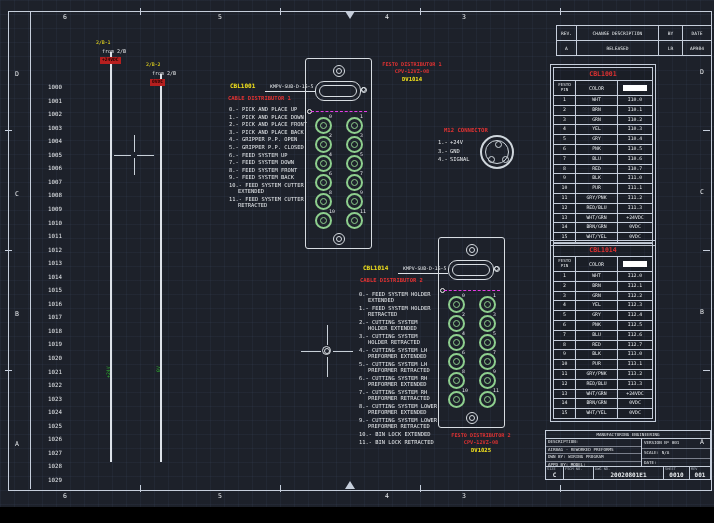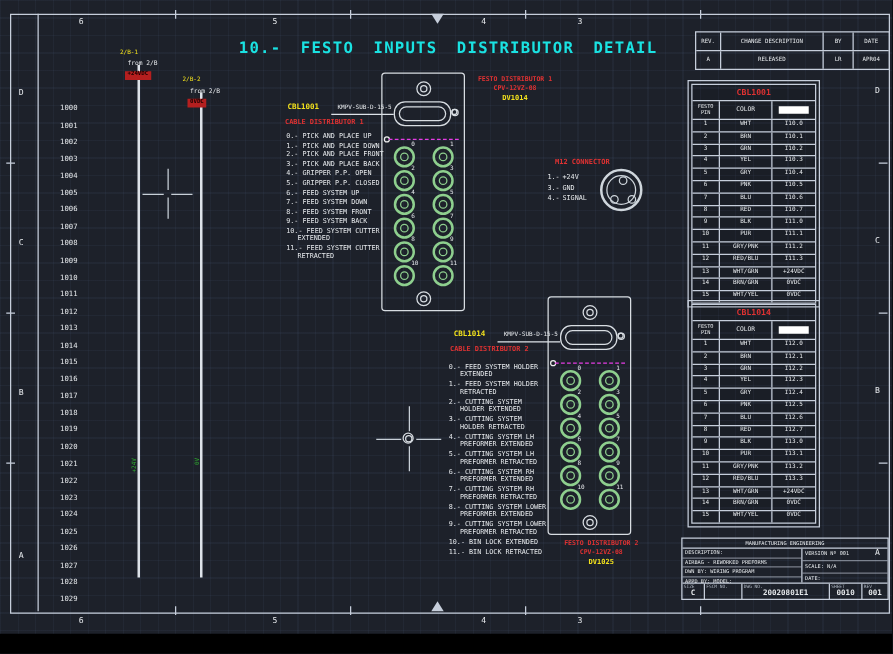--- a/index.html
+++ b/index.html
@@ -129,21 +129,20 @@
       <div class="tick" style="left: 560px; top: 8px; width: 1px; height: 7px;"></div>
       <div class="tick" style="left: 560px; top: 485px; width: 1px; height: 7px;"></div>
       <div class="tick" style="left: 5px; top: 130px; width: 7px; height: 1px;"></div>
       <div class="tick" style="left: 703px; top: 130px; width: 7px; height: 1px;"></div>
       <div class="tick" style="left: 5px; top: 250px; width: 7px; height: 1px;"></div>
       <div class="tick" style="left: 703px; top: 250px; width: 7px; height: 1px;"></div>
       <div class="tick" style="left: 5px; top: 370px; width: 7px; height: 1px;"></div>
       <div class="tick" style="left: 703px; top: 370px; width: 7px; height: 1px;"></div>
     </div>
 
-  <div class="title">10.- FESTO INPUTS DISTRIBUTOR DETAIL</div>
 
   <div class="wln" style="left:110px;top:52px;width:1.5px;height:410px;"></div>
   <div class="wln" style="left:160px;top:74px;width:1.5px;height:388px;"></div>
   <div class="bustag-ref" style="left:96px;top:40px;">2/B-1</div>
   <div class="bustag-from" style="left:102px;top:48px;">from 2/B</div>
   <div class="redblob" style="left:100px;top:57px;">+24VDC</div>
   <div class="bustag-ref" style="left:146px;top:62px;">2/B-2</div>
   <div class="bustag-from" style="left:152px;top:70px;">from 2/B</div>
   <div class="redblob" style="left:150px;top:79px;">0VDC</div>
   <div class="greenmk" style="left:106px;top:378px;">+24V</div>

